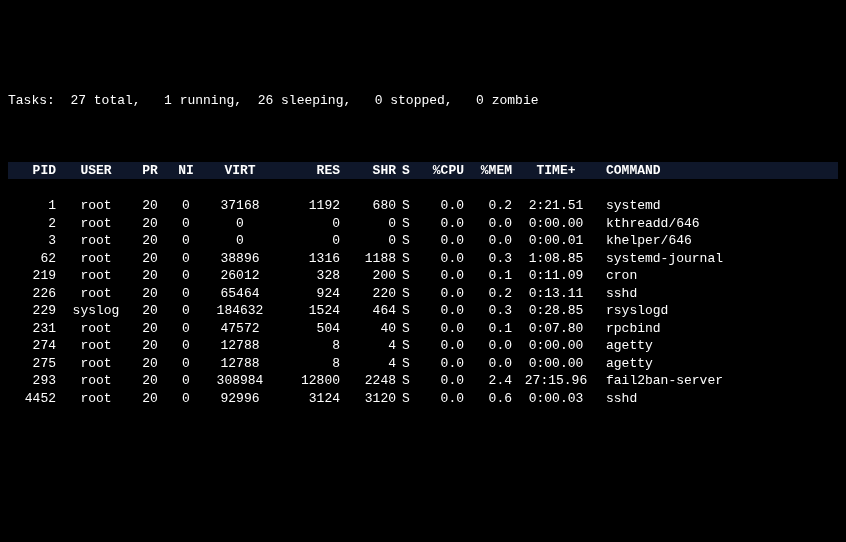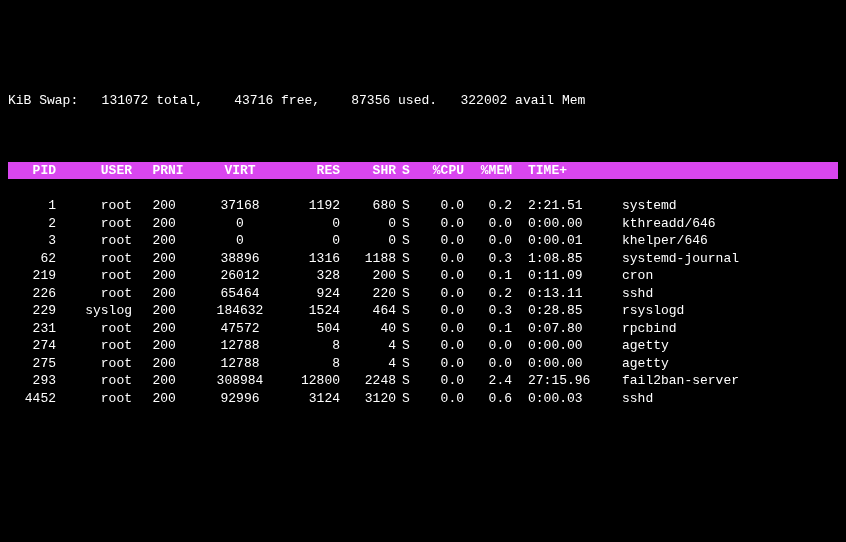--- a/index.html
+++ b/index.html
@@ -10,53 +10,54 @@
     font-family: "Courier New", monospace;
     font-size: 13px;
     line-height: 1.35;
     width: 846px;
     height: 542px;
     box-sizing: border-box;
     overflow: hidden;
     white-space: pre;
   }
   .summary { display: block; }
-  .headerline { display: flex; background: #d946ef; font-weight: bold; }
+  .headerline { display: flex; background: #0f172a; font-weight: bold; }
   .row { display: flex; }
   .c-pid   { width: 48px; text-align: right; }
-  .c-user  { width: 72px; text-align: right; padding-left: 4px; }
-  .c-pr    { width: 36px; text-align: right; }
-  .c-ni    { width: 36px; text-align: left; }
+  .c-user  { width: 72px; text-align: center; padding-left: 4px; }
+  .c-pr    { width: 36px; text-align: center; }
+  .c-ni    { width: 36px; text-align: center; }
   .c-virt  { width: 72px; text-align: center; }
   .c-res   { width: 64px; text-align: right; }
   .c-shr   { width: 56px; text-align: right; }
   .c-s     { width: 20px; text-align: center; }
   .c-cpu   { width: 48px; text-align: right; }
   .c-mem   { width: 48px; text-align: right; }
-  .c-time  { width: 88px; text-align: left; padding-left: 16px; }
+  .c-time  { width: 88px; text-align: center; }
   .c-cmd   { flex: 1; text-align: left; padding-left: 6px; }
 </style>
 </head>
 <body>
 
 
 
 <div>
-<span class="summary">KiB Swap:   131072 total,    43716 free,    87356 used.   322002 avail Mem</span>
+<span class="summary">Tasks:  27 total,   1 running,  26 sleeping,   0 stopped,   0 zombie</span>
 <span class="summary"> </span>
 <div class="headerline">
   <span class="c-pid">PID</span>
   <span class="c-user">USER</span>
   <span class="c-pr">PR</span>
   <span class="c-ni">NI</span>
   <span class="c-virt">VIRT</span>
   <span class="c-res">RES</span>
   <span class="c-shr">SHR</span>
   <span class="c-s">S</span>
   <span class="c-cpu">%CPU</span>
   <span class="c-mem">%MEM</span>
   <span class="c-time">TIME+</span>
+  <span class="c-cmd">COMMAND</span>
 </div>
 <div id="proc-list"><div class="row"><span class="c-pid">1</span><span class="c-user">root</span><span class="c-pr">20</span><span class="c-ni">0</span><span class="c-virt">37168</span><span class="c-res">1192</span><span class="c-shr">680</span><span class="c-s">S</span><span class="c-cpu">0.0</span><span class="c-mem">0.2</span><span class="c-time">2:21.51</span><span class="c-cmd">systemd</span></div><div class="row"><span class="c-pid">2</span><span class="c-user">root</span><span class="c-pr">20</span><span class="c-ni">0</span><span class="c-virt">0</span><span class="c-res">0</span><span class="c-shr">0</span><span class="c-s">S</span><span class="c-cpu">0.0</span><span class="c-mem">0.0</span><span class="c-time">0:00.00</span><span class="c-cmd">kthreadd/646</span></div><div class="row"><span class="c-pid">3</span><span class="c-user">root</span><span class="c-pr">20</span><span class="c-ni">0</span><span class="c-virt">0</span><span class="c-res">0</span><span class="c-shr">0</span><span class="c-s">S</span><span class="c-cpu">0.0</span><span class="c-mem">0.0</span><span class="c-time">0:00.01</span><span class="c-cmd">khelper/646</span></div><div class="row"><span class="c-pid">62</span><span class="c-user">root</span><span class="c-pr">20</span><span class="c-ni">0</span><span class="c-virt">38896</span><span class="c-res">1316</span><span class="c-shr">1188</span><span class="c-s">S</span><span class="c-cpu">0.0</span><span class="c-mem">0.3</span><span class="c-time">1:08.85</span><span class="c-cmd">systemd-journal</span></div><div class="row"><span class="c-pid">219</span><span class="c-user">root</span><span class="c-pr">20</span><span class="c-ni">0</span><span class="c-virt">26012</span><span class="c-res">328</span><span class="c-shr">200</span><span class="c-s">S</span><span class="c-cpu">0.0</span><span class="c-mem">0.1</span><span class="c-time">0:11.09</span><span class="c-cmd">cron</span></div><div class="row"><span class="c-pid">226</span><span class="c-user">root</span><span class="c-pr">20</span><span class="c-ni">0</span><span class="c-virt">65464</span><span class="c-res">924</span><span class="c-shr">220</span><span class="c-s">S</span><span class="c-cpu">0.0</span><span class="c-mem">0.2</span><span class="c-time">0:13.11</span><span class="c-cmd">sshd</span></div><div class="row"><span class="c-pid">229</span><span class="c-user">syslog</span><span class="c-pr">20</span><span class="c-ni">0</span><span class="c-virt">184632</span><span class="c-res">1524</span><span class="c-shr">464</span><span class="c-s">S</span><span class="c-cpu">0.0</span><span class="c-mem">0.3</span><span class="c-time">0:28.85</span><span class="c-cmd">rsyslogd</span></div><div class="row"><span class="c-pid">231</span><span class="c-user">root</span><span class="c-pr">20</span><span class="c-ni">0</span><span class="c-virt">47572</span><span class="c-res">504</span><span class="c-shr">40</span><span class="c-s">S</span><span class="c-cpu">0.0</span><span class="c-mem">0.1</span><span class="c-time">0:07.80</span><span class="c-cmd">rpcbind</span></div><div class="row"><span class="c-pid">274</span><span class="c-user">root</span><span class="c-pr">20</span><span class="c-ni">0</span><span class="c-virt">12788</span><span class="c-res">8</span><span class="c-shr">4</span><span class="c-s">S</span><span class="c-cpu">0.0</span><span class="c-mem">0.0</span><span class="c-time">0:00.00</span><span class="c-cmd">agetty</span></div><div class="row"><span class="c-pid">275</span><span class="c-user">root</span><span class="c-pr">20</span><span class="c-ni">0</span><span class="c-virt">12788</span><span class="c-res">8</span><span class="c-shr">4</span><span class="c-s">S</span><span class="c-cpu">0.0</span><span class="c-mem">0.0</span><span class="c-time">0:00.00</span><span class="c-cmd">agetty</span></div><div class="row"><span class="c-pid">293</span><span class="c-user">root</span><span class="c-pr">20</span><span class="c-ni">0</span><span class="c-virt">308984</span><span class="c-res">12800</span><span class="c-shr">2248</span><span class="c-s">S</span><span class="c-cpu">0.0</span><span class="c-mem">2.4</span><span class="c-time">27:15.96</span><span class="c-cmd">fail2ban-server</span></div><div class="row"><span class="c-pid">4452</span><span class="c-user">root</span><span class="c-pr">20</span><span class="c-ni">0</span><span class="c-virt">92996</span><span class="c-res">3124</span><span class="c-shr">3120</span><span class="c-s">S</span><span class="c-cpu">0.0</span><span class="c-mem">0.6</span><span class="c-time">0:00.03</span><span class="c-cmd">sshd</span></div></div>
 </div>
 
 
 
 
 </body></html>

